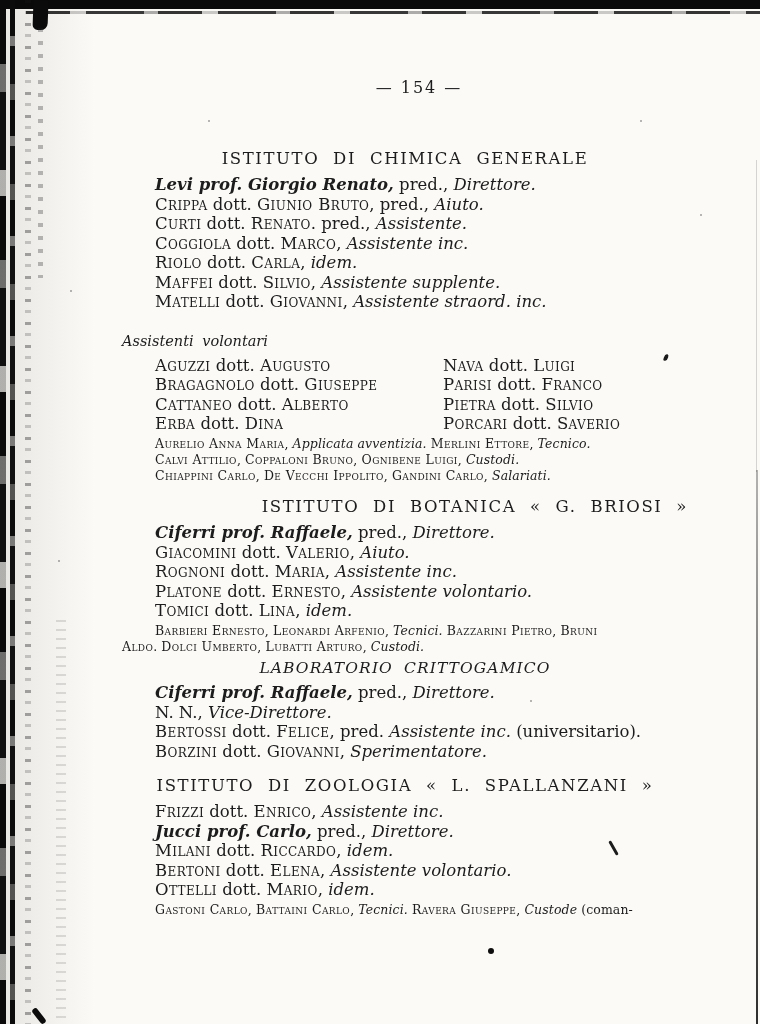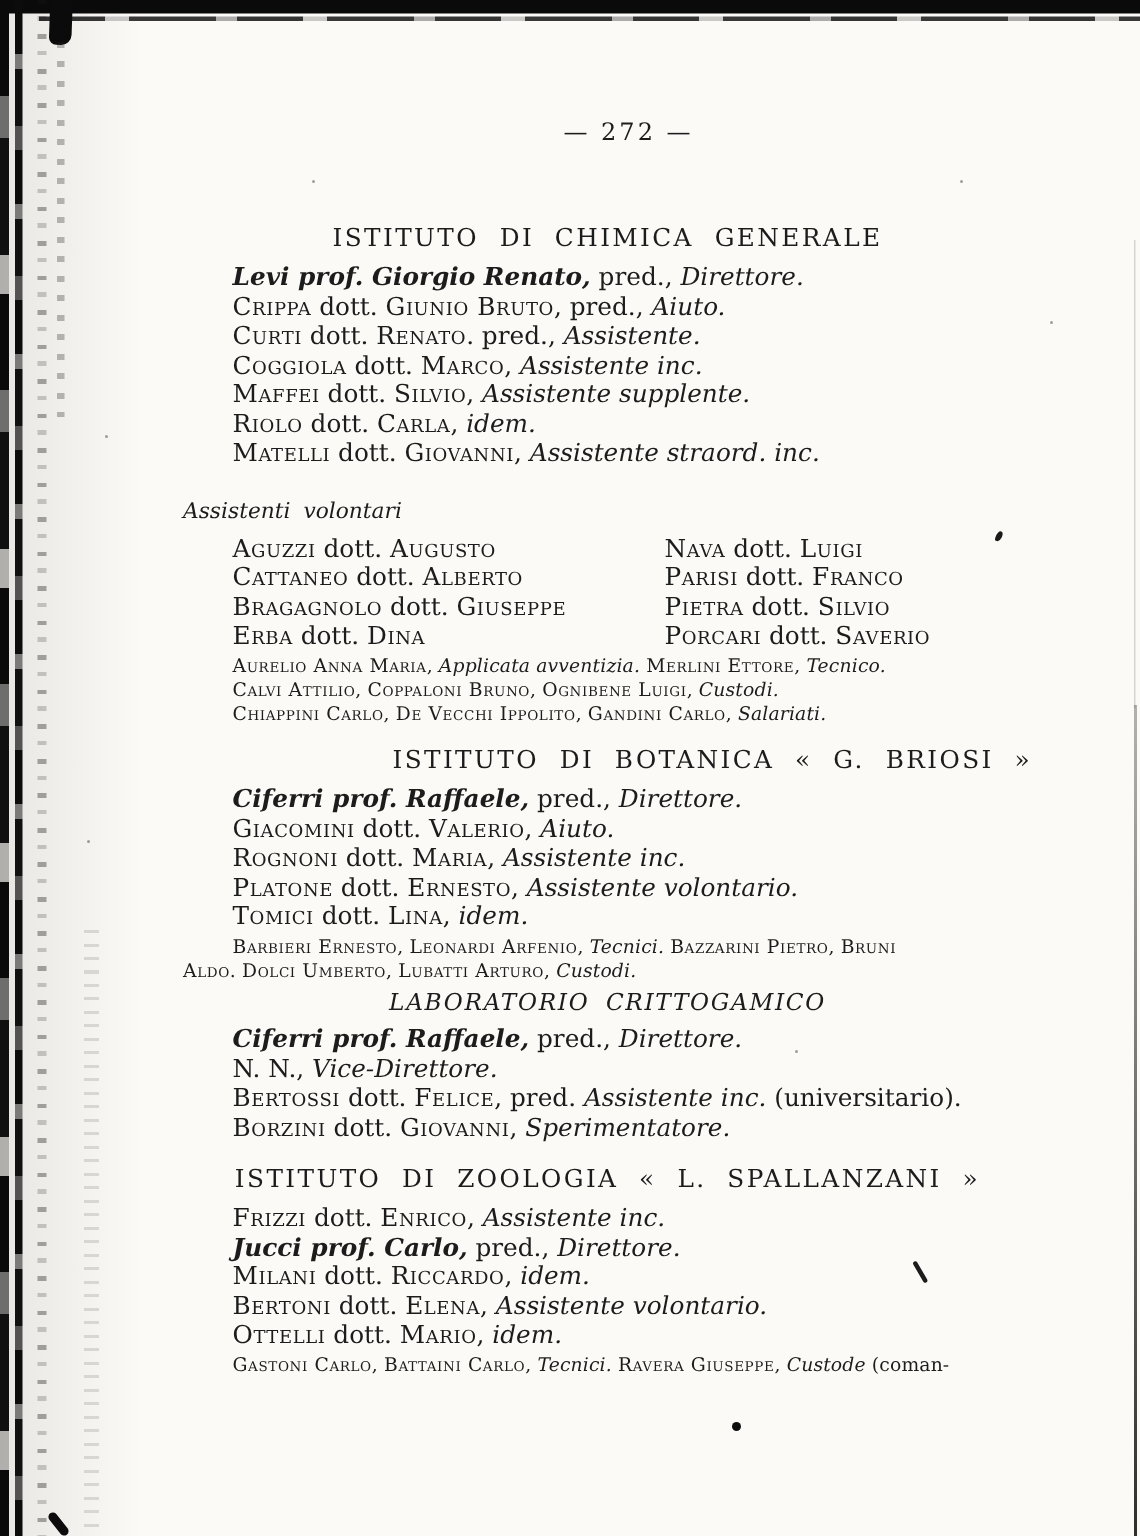--- a/index.html
+++ b/index.html
@@ -82,39 +82,39 @@
   <div class="art art-speck-1"></div>
   <div class="art art-backslash"></div>
   <div class="speck" style="left:70px;top:290px;"></div>
   <div class="speck" style="left:58px;top:560px;"></div>
   <div class="speck" style="left:640px;top:120px;"></div>
   <div class="speck" style="left:700px;top:214px;"></div>
   <div class="speck" style="left:208px;top:120px;"></div>
   <div class="speck" style="left:530px;top:700px;"></div>
 
   <div class="content">
-    <div class="pagenum">— 272 —</div>
+    <div class="pagenum">— 154 —</div>
     <div id="sections-host">
         <section class="section sec0">
           <div class="section-title">ISTITUTO DI CHIMICA GENERALE</div>
           <div class="entries">
             <div class="entry-line"><span class="b">Levi prof. Giorgio Renato,</span><span> pred., </span><span class="i">Direttore.</span></div>
             <div class="entry-line"><span class="sc">Crippa</span><span> dott. </span><span class="sc">Giunio Bruto</span><span>, pred., </span><span class="i">Aiuto.</span></div>
             <div class="entry-line"><span class="sc">Curti</span><span> dott. </span><span class="sc">Renato</span><span>. pred., </span><span class="i">Assistente.</span></div>
             <div class="entry-line"><span class="sc">Coggiola</span><span> dott. </span><span class="sc">Marco</span><span>, </span><span class="i">Assistente inc.</span></div>
+            <div class="entry-line"><span class="sc">Riolo</span><span> dott. </span><span class="sc">Carla</span><span>, </span><span class="i">idem.</span></div>
             <div class="entry-line"><span class="sc">Maffei</span><span> dott. </span><span class="sc">Silvio</span><span>, </span><span class="i">Assistente supplente.</span></div>
-            <div class="entry-line"><span class="sc">Riolo</span><span> dott. </span><span class="sc">Carla</span><span>, </span><span class="i">idem.</span></div>
             <div class="entry-line"><span class="sc">Matelli</span><span> dott. </span><span class="sc">Giovanni</span><span>, </span><span class="i">Assistente straord. inc.</span></div>
           </div>
           <div class="subheading">Assistenti volontari</div>
           <div class="columns">
             <div class="col col-left">
               <div class="entry-line"><span class="sc">Aguzzi</span><span> dott. </span><span class="sc">Augusto</span></div>
+              <div class="entry-line"><span class="sc">Bragagnolo</span><span> dott. </span><span class="sc">Giuseppe</span></div>
               <div class="entry-line"><span class="sc">Cattaneo</span><span> dott. </span><span class="sc">Alberto</span></div>
-              <div class="entry-line"><span class="sc">Bragagnolo</span><span> dott. </span><span class="sc">Giuseppe</span></div>
               <div class="entry-line"><span class="sc">Erba</span><span> dott. </span><span class="sc">Dina</span></div>
             </div>
             <div class="col col-right">
               <div class="entry-line"><span class="sc">Nava</span><span> dott. </span><span class="sc">Luigi</span></div>
               <div class="entry-line"><span class="sc">Parisi</span><span> dott. </span><span class="sc">Franco</span></div>
               <div class="entry-line"><span class="sc">Pietra</span><span> dott. </span><span class="sc">Silvio</span></div>
               <div class="entry-line"><span class="sc">Porcari</span><span> dott. </span><span class="sc">Saverio</span></div>
             </div>
           </div>
           <div class="fineprint">

